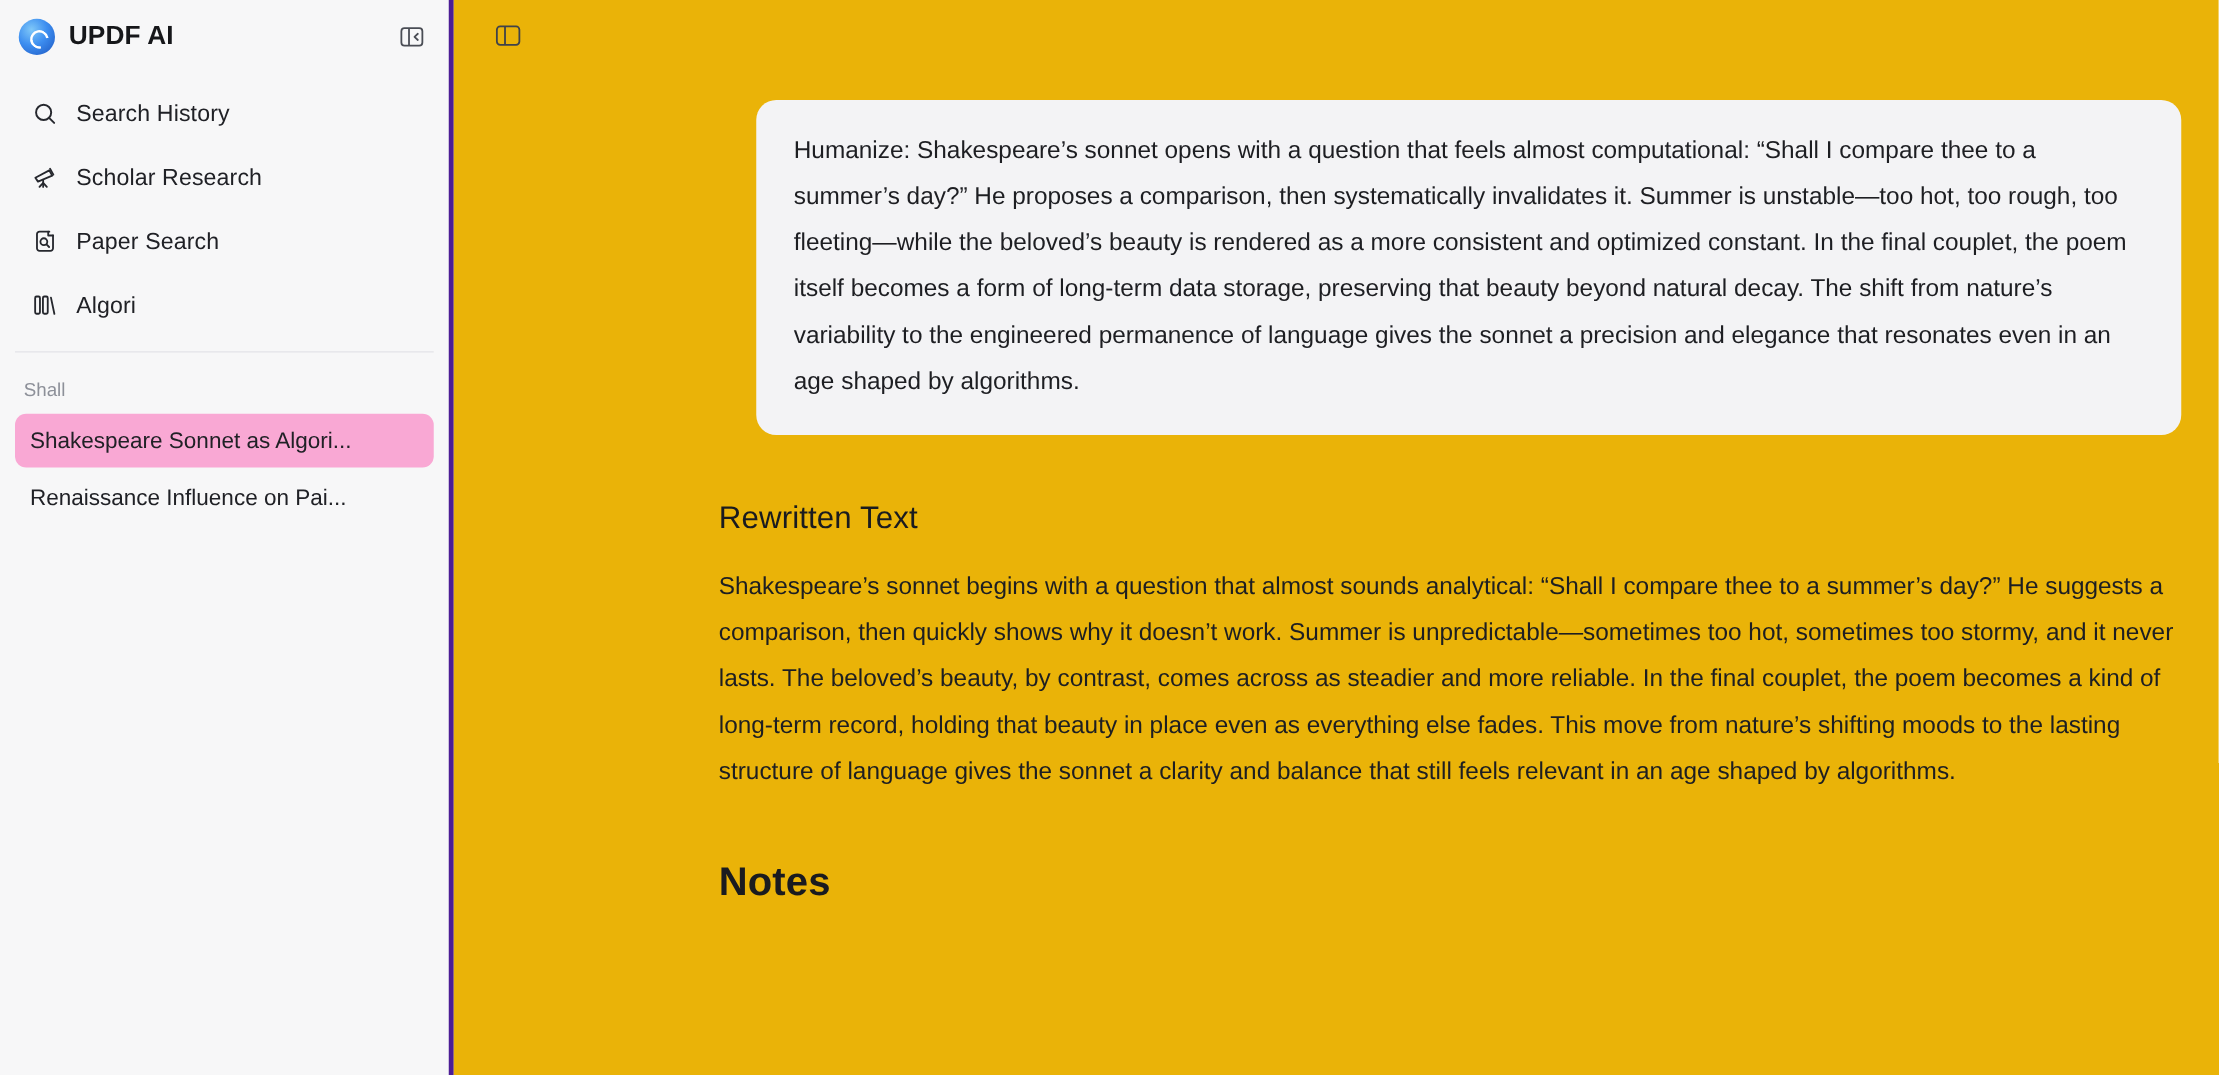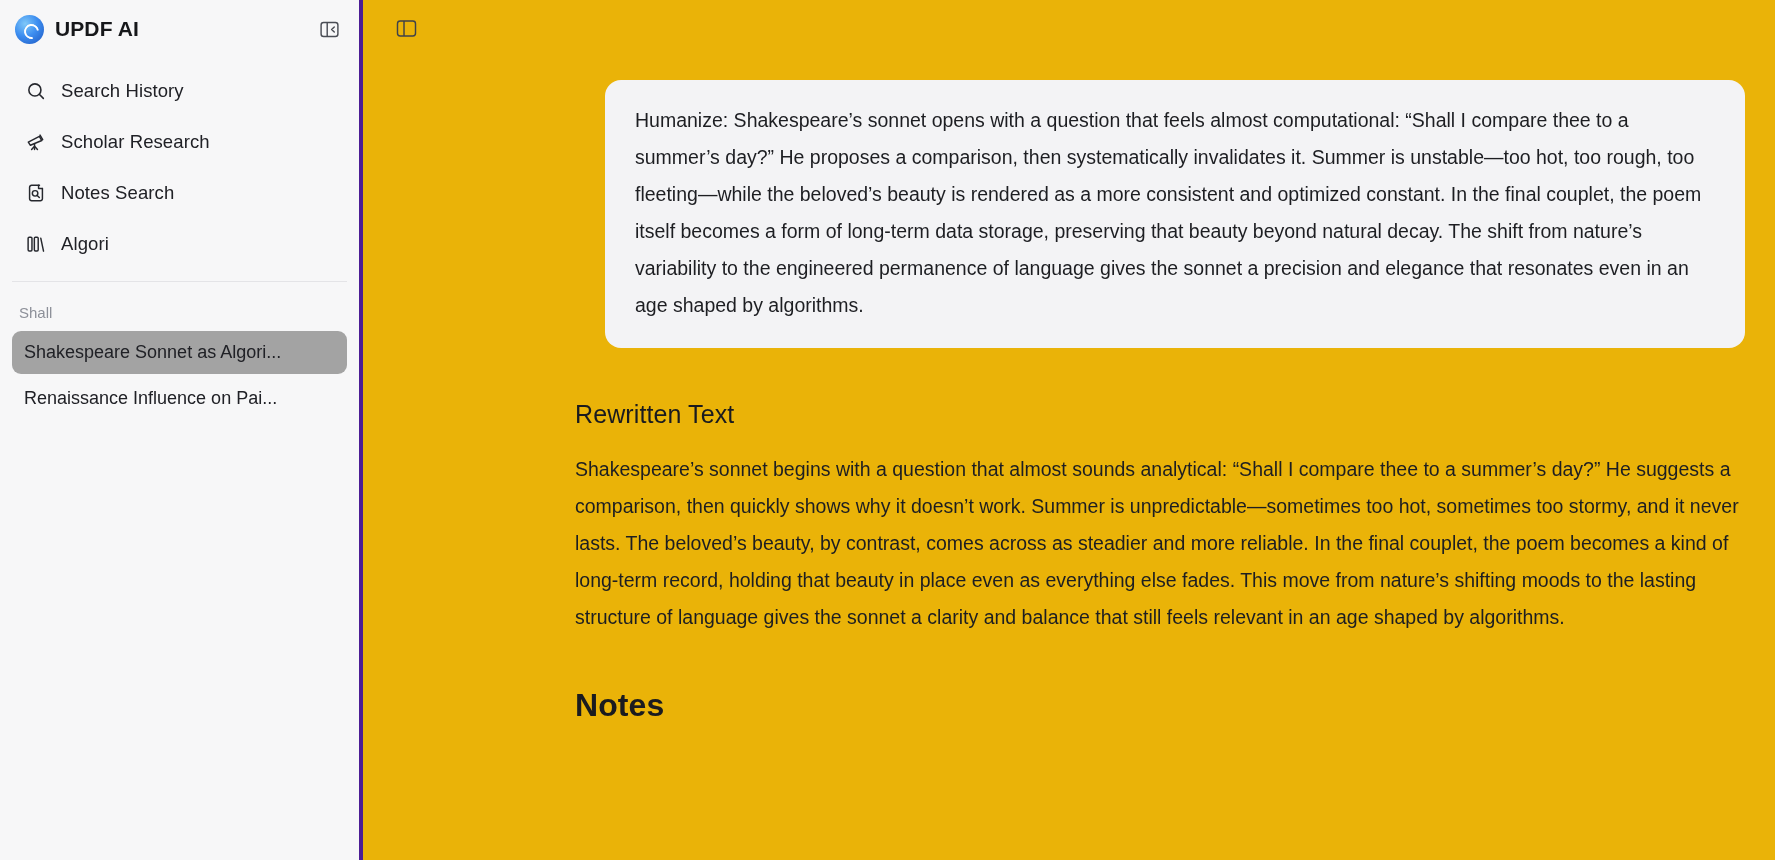--- a/index.html
+++ b/index.html
@@ -117,21 +117,21 @@
     display: flex;
     align-items: center;
     padding: 0 12px;
     border-radius: 9px;
     font-size: 18px;
     color: #202126;
     cursor: pointer;
     white-space: nowrap;
     overflow: hidden;
   }
-  .chat-item.active { background: #a3a3a3; }
+  .chat-item.active { background: #f9a8d4; }
 
   
   #main {
     flex: 1 1 auto;
     height: 100%;
     background: #eab308;
     position: relative;
     overflow: hidden;
     display: flex;
     flex-direction: column;
@@ -236,21 +236,21 @@
 
       <div class="nav-item">
         <span class="nav-icon">
           <svg width="22" height="22" viewBox="0 0 24 24" fill="none" stroke="currentColor" stroke-width="1.6" stroke-linecap="round" stroke-linejoin="round">
             <path d="M15.8 3.6H7.2A2.2 2.2 0 0 0 5 5.8v12.4a2.2 2.2 0 0 0 2.2 2.2h9.6a2.2 2.2 0 0 0 2.2-2.2V7"></path>
             <path d="M14.8 3.6V7h4.2"></path>
             <circle cx="11" cy="12.4" r="3"></circle>
             <line x1="13.3" y1="14.7" x2="15.6" y2="17"></line>
           </svg>
         </span>
-        <span class="nav-label">Notes Search</span>
+        <span class="nav-label">Paper Search</span>
       </div>
 
       <div class="nav-item">
         <span class="nav-icon">
           <svg width="22" height="22" viewBox="0 0 24 24" fill="none" stroke="currentColor" stroke-width="1.6" stroke-linecap="round" stroke-linejoin="round">
             <rect x="3.4" y="4.6" width="4.2" height="15" rx="1.2"></rect>
             <rect x="10.2" y="4.6" width="4.2" height="15" rx="1.2"></rect>
             <path d="M17.2 5.6l3 14.2"></path>
           </svg>
         </span>

